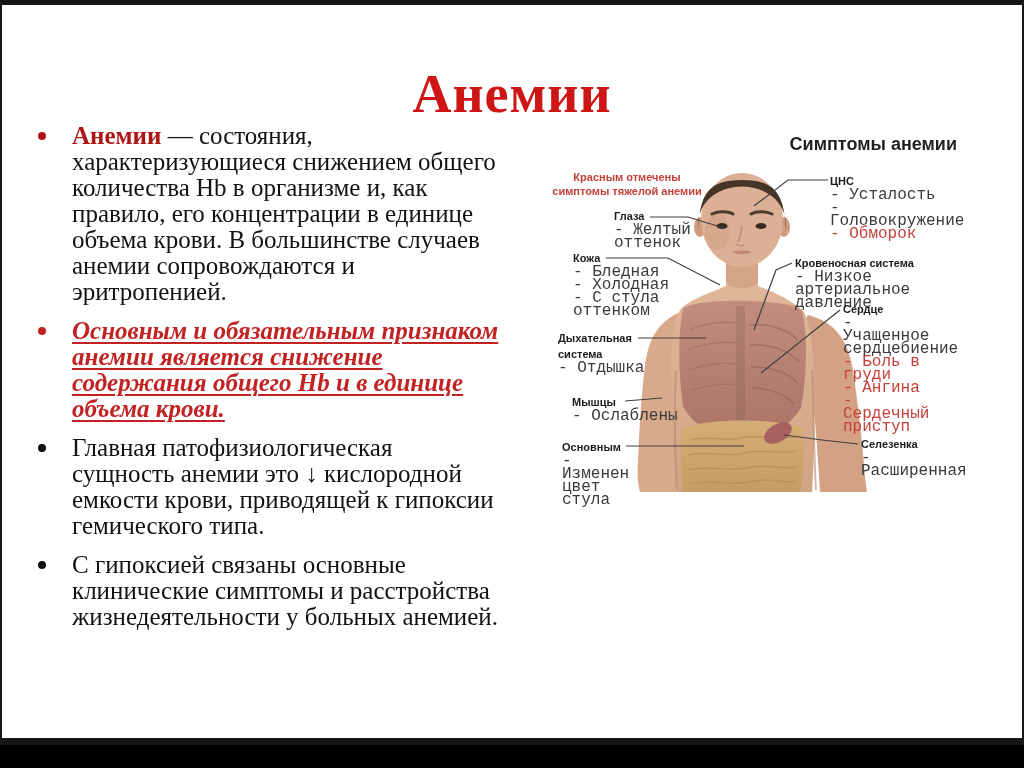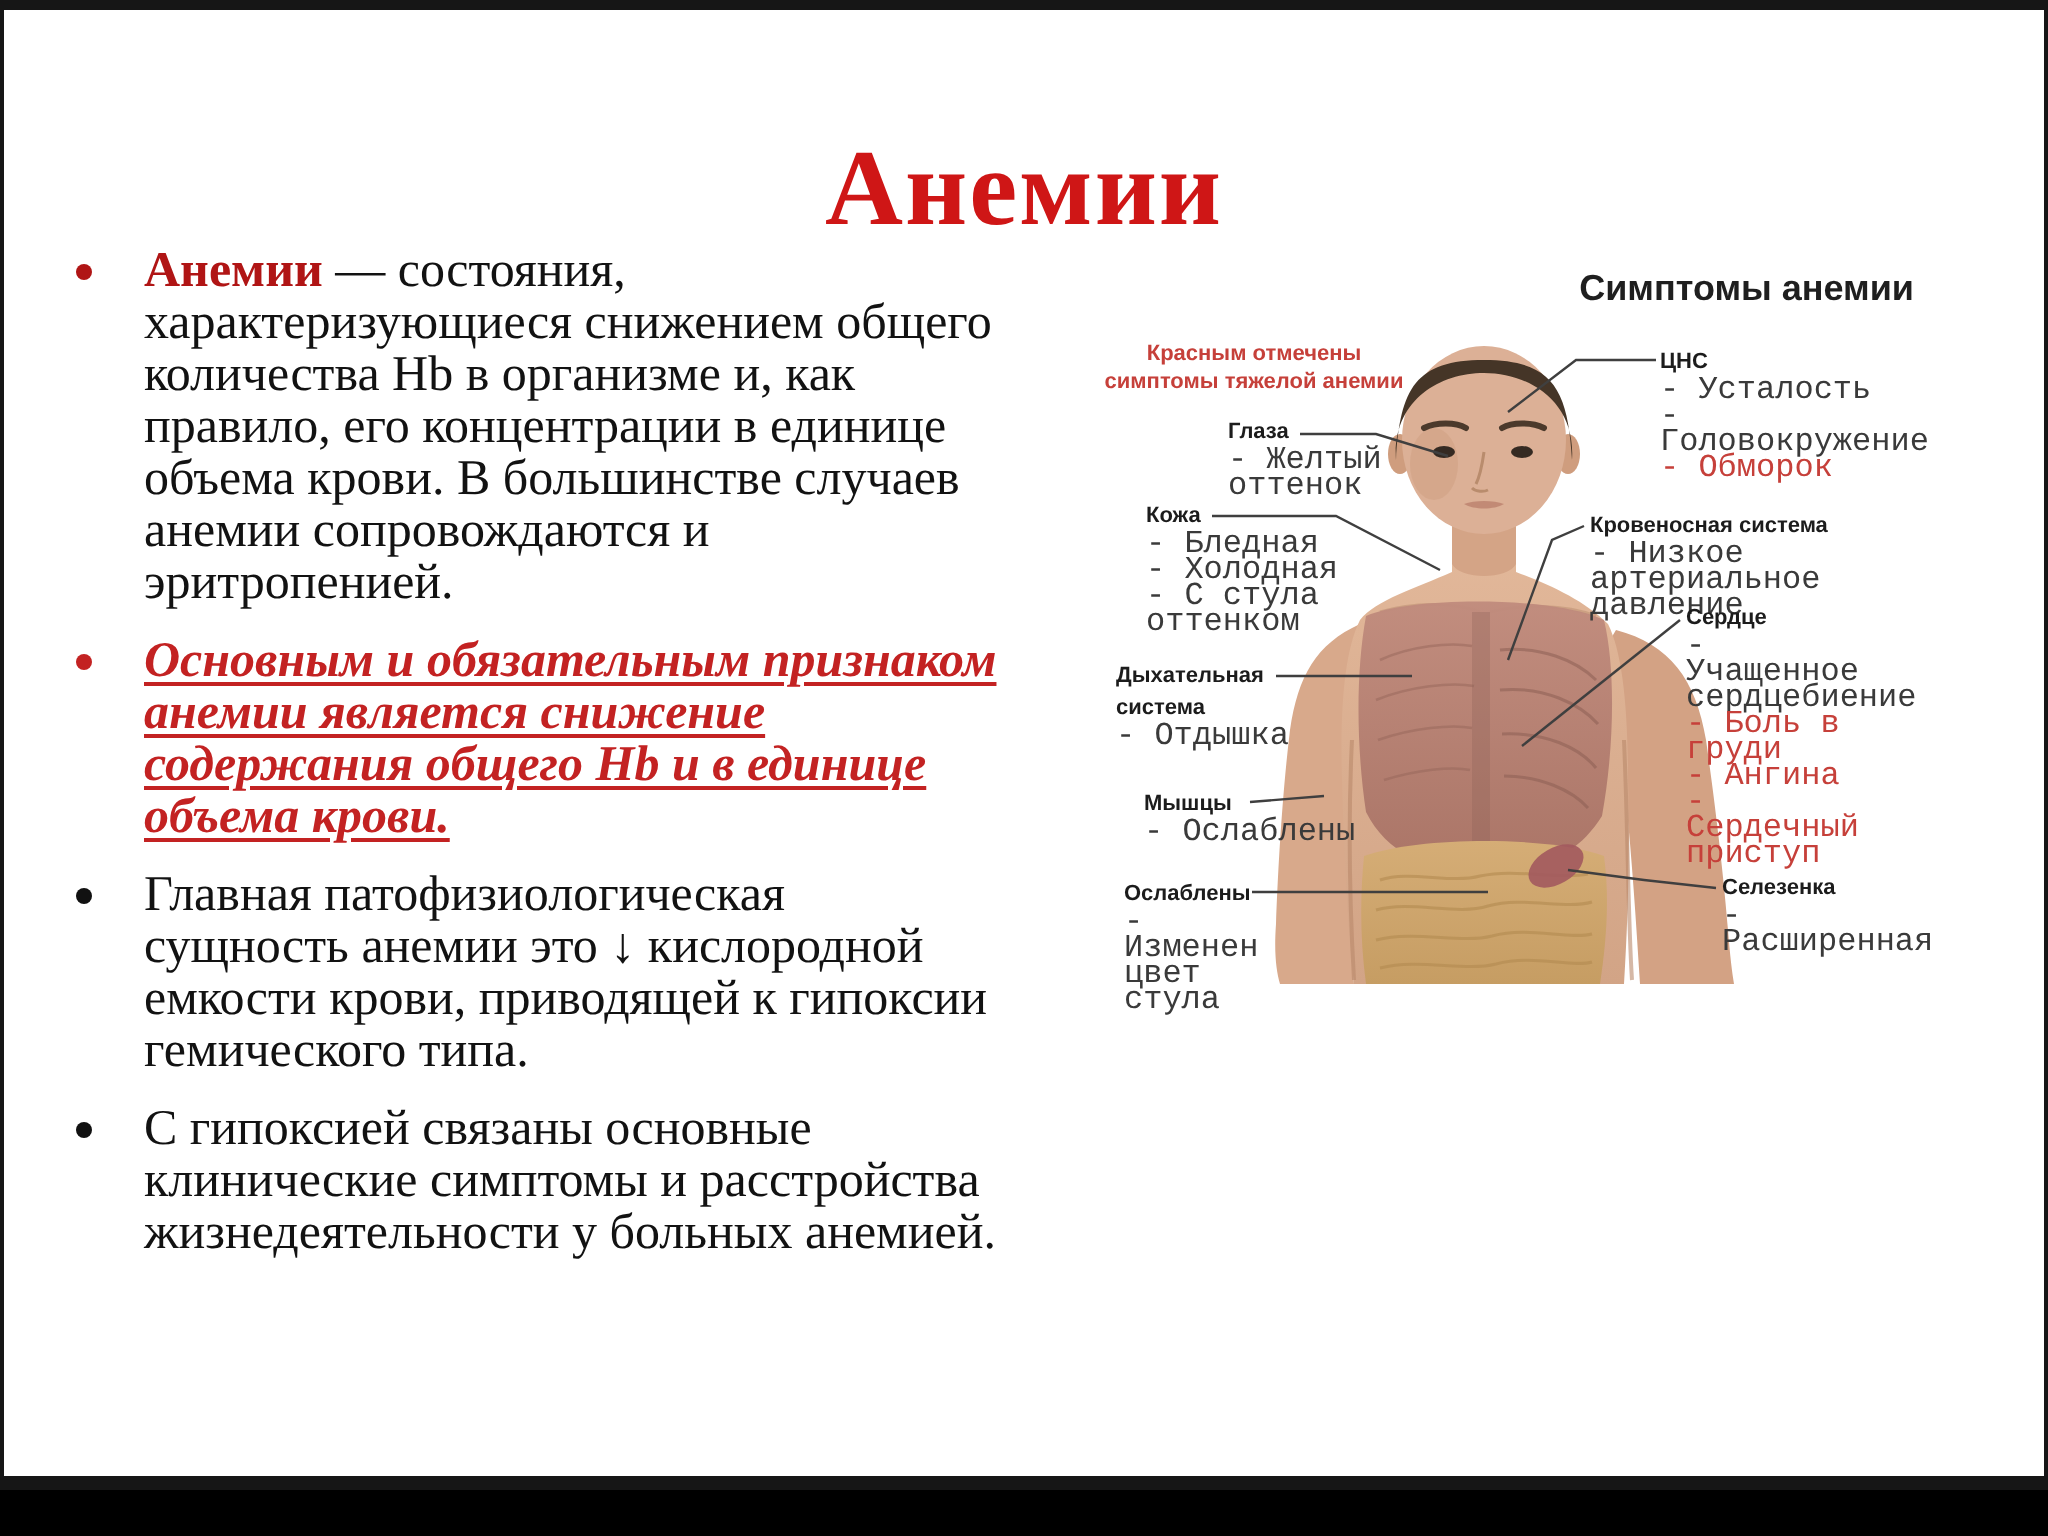--- a/index.html
+++ b/index.html
@@ -202,21 +202,21 @@
       <div class="dtitle">Дыхательная система</div>
       <div class="ditem">- Отдышка</div>
     </div>
 
     <div class="dgroup g-muscles">
       <div class="dtitle">Мышцы</div>
       <div class="ditem">- Ослаблены</div>
     </div>
 
     <div class="dgroup g-intestine">
-      <div class="dtitle">Ослаблены</div>
+      <div class="dtitle">Основным</div>
       <div class="ditem">- Изменен цвет стула</div>
     </div>
 
     <div class="dgroup g-cns">
       <div class="dtitle">ЦНС</div>
       <div class="ditem">- Усталость</div>
       <div class="ditem">- Головокружение</div>
       <div class="ditem red">- Обморок</div>
     </div>
 

